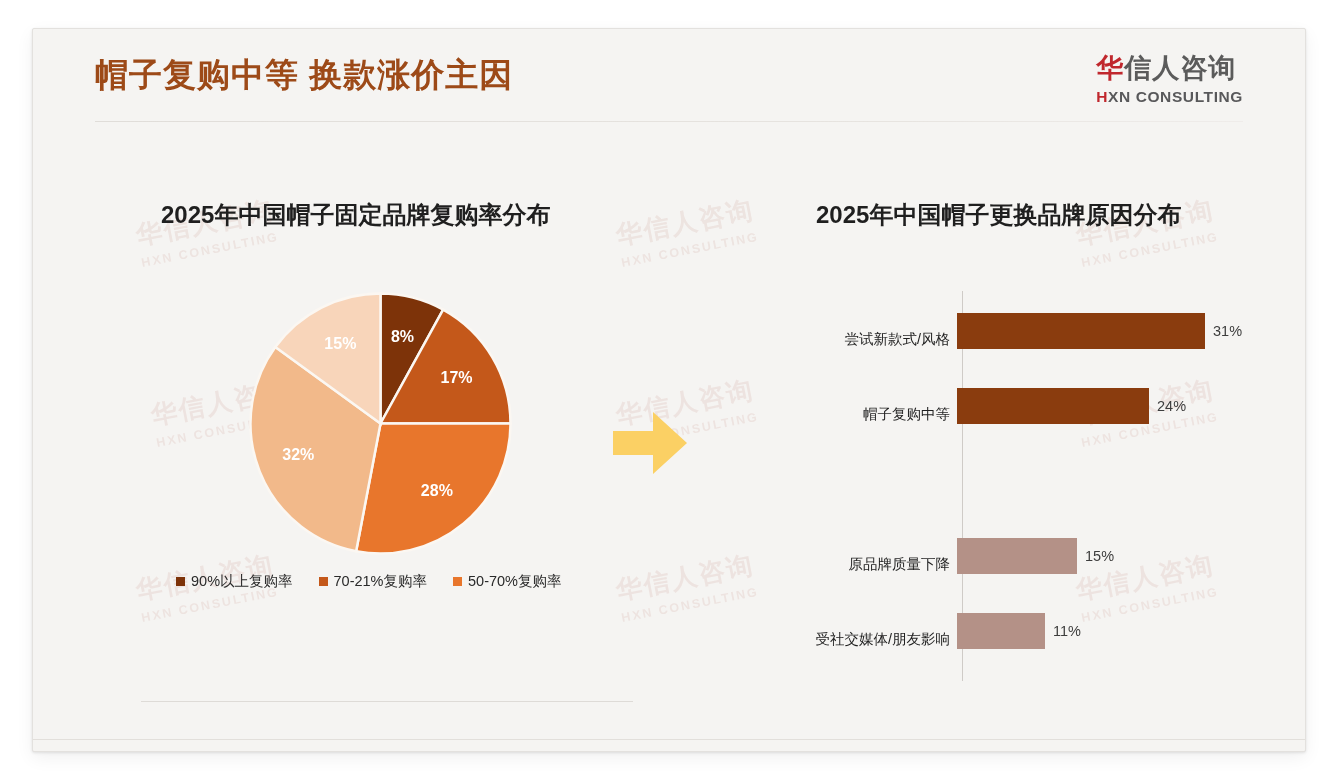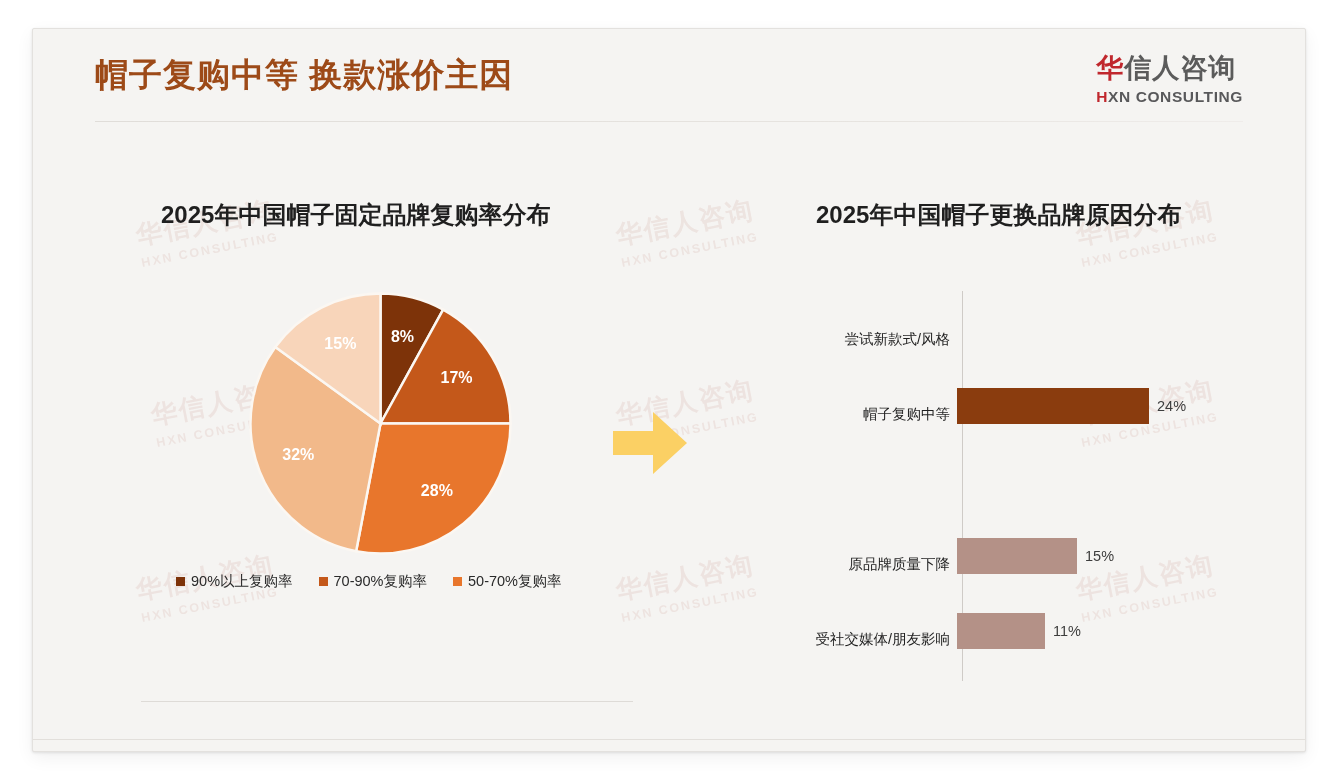--- a/index.html
+++ b/index.html
@@ -333,38 +333,42 @@
   </div>
 
   <div id="pie-legend">
     <div class="legend-row">
       <div class="legend-item">
         <span class="legend-swatch" style="background: rgb(125, 51, 9);"></span>
         <span class="legend-text">90%以上复购率</span>
       </div>
       <div class="legend-item">
         <span class="legend-swatch" style="background: rgb(196, 88, 26);"></span>
-        <span class="legend-text">70-90%复购率</span>
+        <span class="legend-text">70-21%复购率</span>
       </div>
       <div class="legend-item">
         <span class="legend-swatch" style="background: rgb(232, 118, 44);"></span>
         <span class="legend-text">50-70%复购率</span>
       </div>
     </div>
   </div>
 
   <svg id="flow-arrow" viewBox="0 0 78 72">
     <polygon id="arrow-poly" points="2,24 42,24 42,5 76,36 42,67 42,48 2,48" fill="#fbd064"></polygon>
   </svg>
 
   <div id="bar-chart">
     <div id="bar-axis"></div>
 
     <div class="bar-row" style="top:22px;">
       <div class="bar-cat-label">尝试新款式/风格</div>
+      <div class="bar-track">
+        <div class="bar-fill" style="width: 248px; background: rgb(138, 60, 14);"></div>
+        <div class="bar-value">31%</div>
+      </div>
     </div>
 
     <div class="bar-row" style="top:97px;">
       <div class="bar-cat-label">帽子复购中等</div>
       <div class="bar-track">
         <div class="bar-fill" style="width: 192px; background: rgb(138, 60, 14);"></div>
         <div class="bar-value">24%</div>
       </div>
     </div>
 

